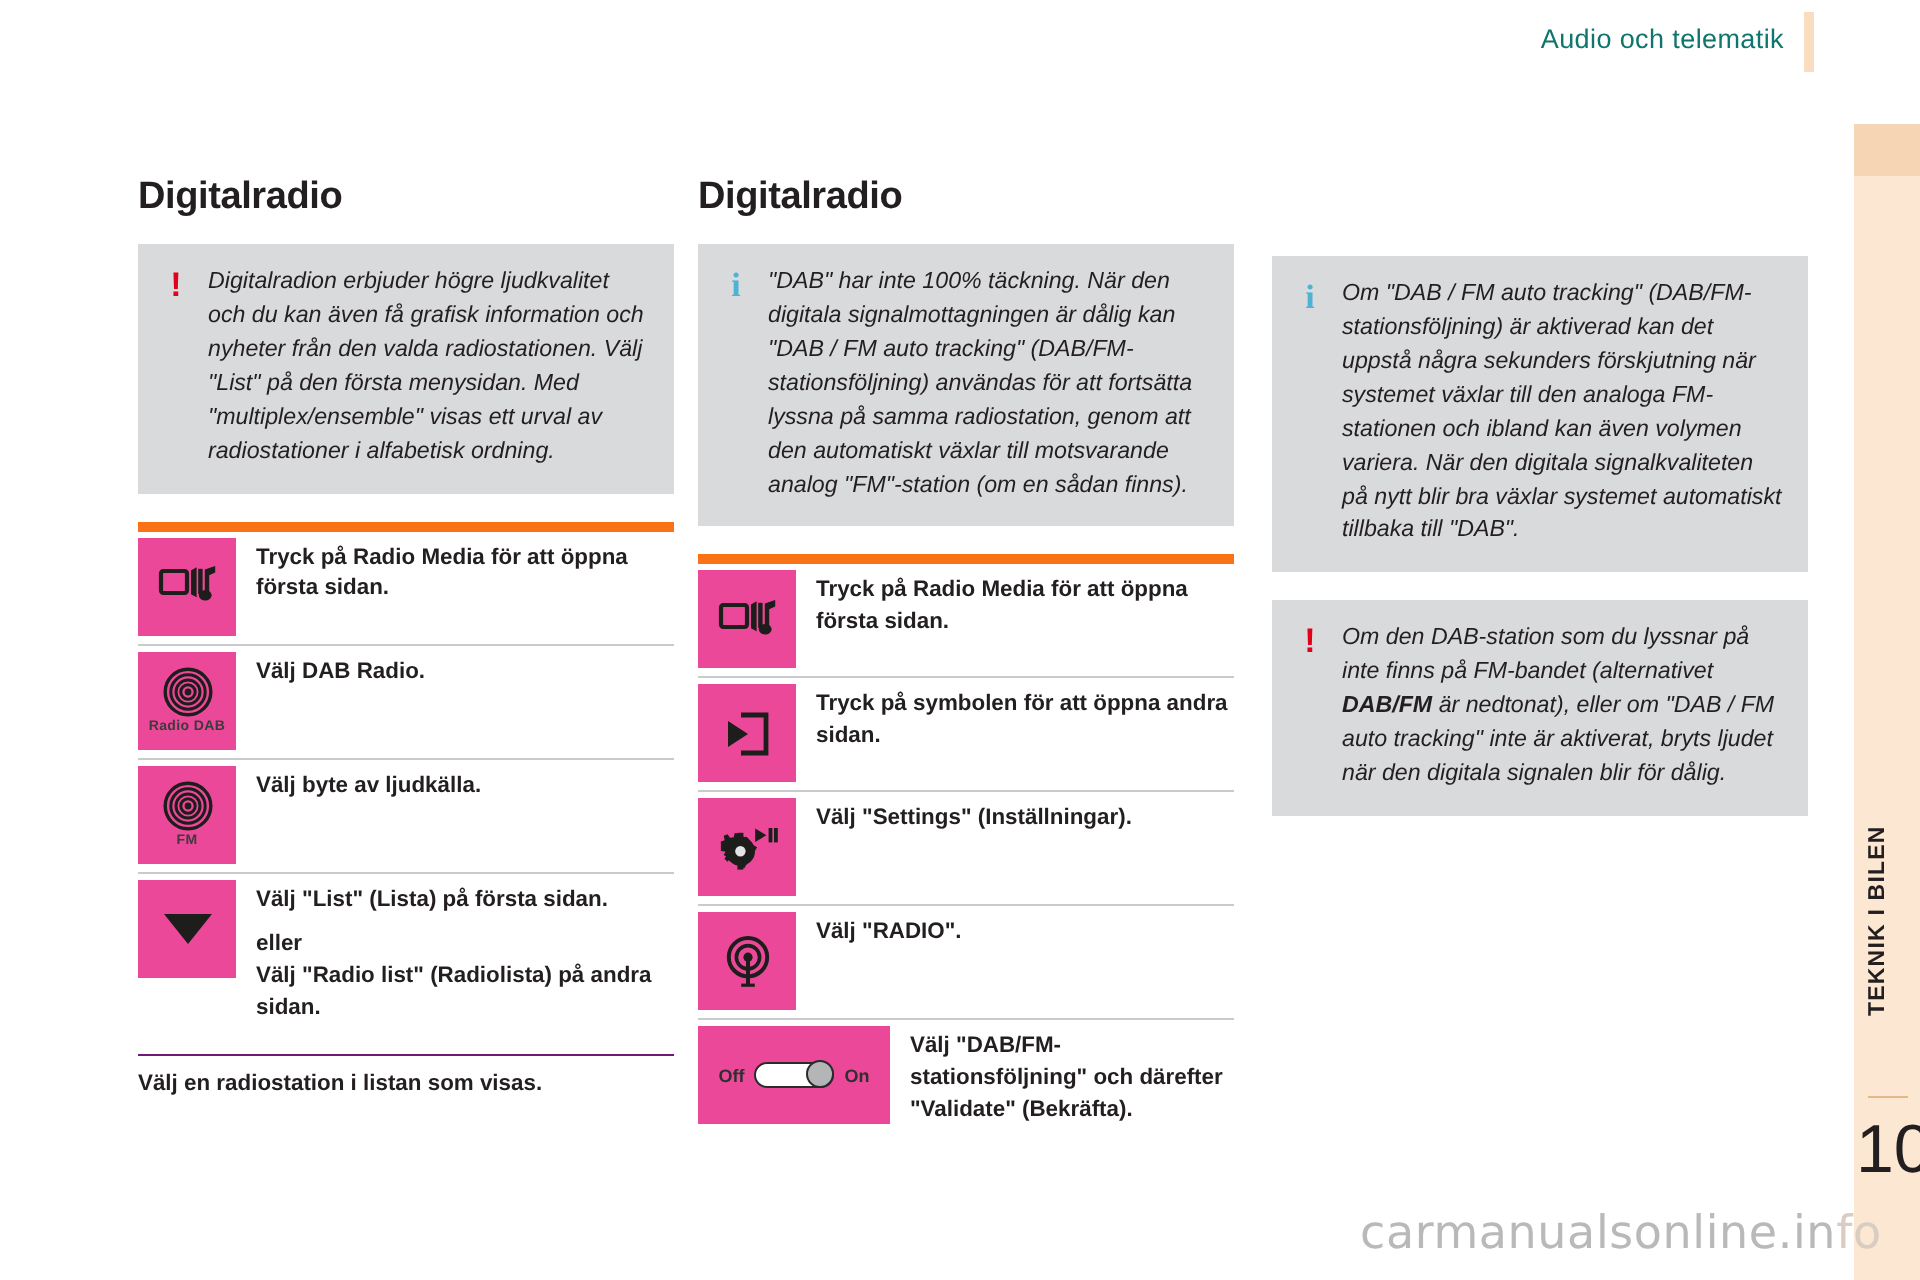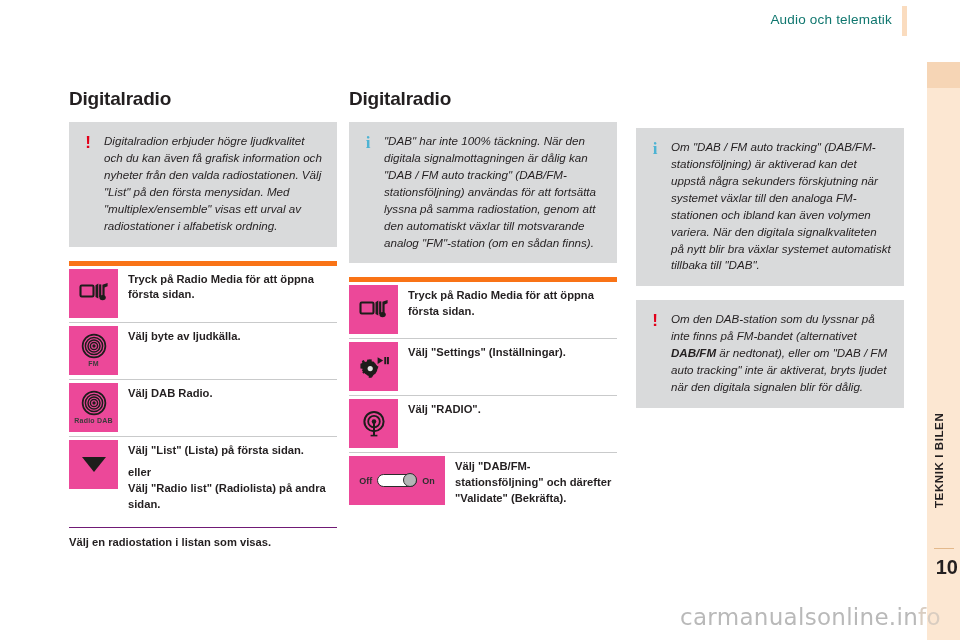--- a/index.html
+++ b/index.html
@@ -82,23 +82,23 @@
     top: 548px;
     width: 20px;
     height: 1px;
     background: #e3b98c;
   }
   .rail-page-number {
     position: absolute;
     right: 2px;
     top: 556px;
     width: 30px;
-    text-align: right;
-    font-size: 20px;
-    font-weight: bold;
+    text-align: left;
+    font-size: 34px;
+    font-weight: normal;
     color: #231f20;
   }
 
   
   .col {
     position: absolute;
     top: 88px;
     padding-left: 14px;
   }
   .col-left   { left: 55px;  width: 268px; }
@@ -280,37 +280,37 @@
 
     <div class="irow">
       <div class="irow-icon">
         <svg width="26" height="26" viewBox="0 0 26 26" aria-hidden="true">
           <circle cx="13" cy="13" r="11.4" fill="none" stroke="#1d1d1b" stroke-width="1.7"></circle>
           <circle cx="13" cy="13" r="8.6" fill="none" stroke="#1d1d1b" stroke-width="1.5"></circle>
           <circle cx="13" cy="13" r="6.0" fill="none" stroke="#1d1d1b" stroke-width="1.5"></circle>
           <circle cx="13" cy="13" r="3.6" fill="none" stroke="#1d1d1b" stroke-width="1.5"></circle>
           <circle cx="13" cy="13" r="1.7" fill="#1d1d1b"></circle>
         </svg>
-        <div class="icon-caption">FM</div>
-      </div>
-      <div class="irow-text">Välj byte av ljudkälla.</div>
+        <div class="icon-caption">Radio DAB</div>
+      </div>
+      <div class="irow-text">Välj DAB Radio.</div>
     </div>
 
     <div class="irow">
       <div class="irow-icon">
         <svg width="26" height="26" viewBox="0 0 26 26" aria-hidden="true">
           <circle cx="13" cy="13" r="11.4" fill="none" stroke="#1d1d1b" stroke-width="1.7"></circle>
           <circle cx="13" cy="13" r="8.6" fill="none" stroke="#1d1d1b" stroke-width="1.5"></circle>
           <circle cx="13" cy="13" r="6.0" fill="none" stroke="#1d1d1b" stroke-width="1.5"></circle>
           <circle cx="13" cy="13" r="3.6" fill="none" stroke="#1d1d1b" stroke-width="1.5"></circle>
           <circle cx="13" cy="13" r="1.7" fill="#1d1d1b"></circle>
         </svg>
-        <div class="icon-caption">Radio DAB</div>
-      </div>
-      <div class="irow-text">Välj DAB Radio.</div>
+        <div class="icon-caption">FM</div>
+      </div>
+      <div class="irow-text">Välj byte av ljudkälla.</div>
     </div>
 
     <div class="irow">
       <div class="irow-icon">
         <svg width="28" height="20" viewBox="0 0 28 20" aria-hidden="true">
           <path d="M2 3 L26 3 L14 18 Z" fill="#1d1d1b"></path>
         </svg>
       </div>
       <div class="irow-text">
         <span class="sub">Välj "List" (Lista) på första sidan.</span>
@@ -343,20 +343,29 @@
           <path d="M21.2 3.4 L21.2 16.0" stroke="#1d1d1b" stroke-width="2.2" fill="none"></path>
           <ellipse cx="23.6" cy="16.6" rx="3.2" ry="2.6" fill="#1d1d1b"></ellipse>
           <path d="M23.4 16.6 L23.4 3.8 L28.6 2.0 L28.6 5.2 L25.6 6.6 L25.6 16.6 Z" fill="#1d1d1b"></path>
         </svg>
       </div>
       <div class="irow-text">
         <span class="b">Tryck på Radio Media</span><span> för att öppna första sidan.</span>
       </div>
     </div>
 
+    <div class="irow">
+      <div class="irow-icon">
+        <svg width="26" height="26" viewBox="0 0 26 26" aria-hidden="true">
+          <path d="M9.5 3.5 L22 3.5 L22 22.5 L9.5 22.5" fill="none" stroke="#1d1d1b" stroke-width="2.4"></path>
+          <path d="M3 6.5 L13 13 L3 19.5 Z" fill="#1d1d1b"></path>
+        </svg>
+      </div>
+      <div class="irow-text">Tryck på symbolen för att öppna andra sidan.</div>
+    </div>
 
     <div class="irow">
       <div class="irow-icon">
         <svg width="30" height="26" viewBox="0 0 30 26" aria-hidden="true">
           <g fill="#1d1d1b">
             <path d="M11.5 10.2 l2.0-0.6 -0.5-2.3 2.0-0.9 1.3 1.9 2.0-0.3 0.5-2.2 2.2 0.2 0.2 2.3 1.9 0.8 1.7-1.5 1.6 1.5 -1.3 1.9 0.9 1.9 2.3 0.1 0 2.2 -2.3 0.3 -0.8 1.9 1.5 1.7 -1.6 1.5 -1.9-1.3 -1.9 0.9 -0.2 2.3 -2.2 0 -0.4-2.3 -1.9-0.8 -1.7 1.5 -1.5-1.6 1.3-1.9 -0.9-1.9 -2.3-0.2 z" transform="translate(-9.5,0) scale(0.95)"></path>
           </g>
           <circle cx="11.2" cy="14.6" r="7.3" fill="#1d1d1b"></circle>
           <circle cx="11.2" cy="14.6" r="2.6" fill="#e3e4e5"></circle>
           <g fill="#1d1d1b">

